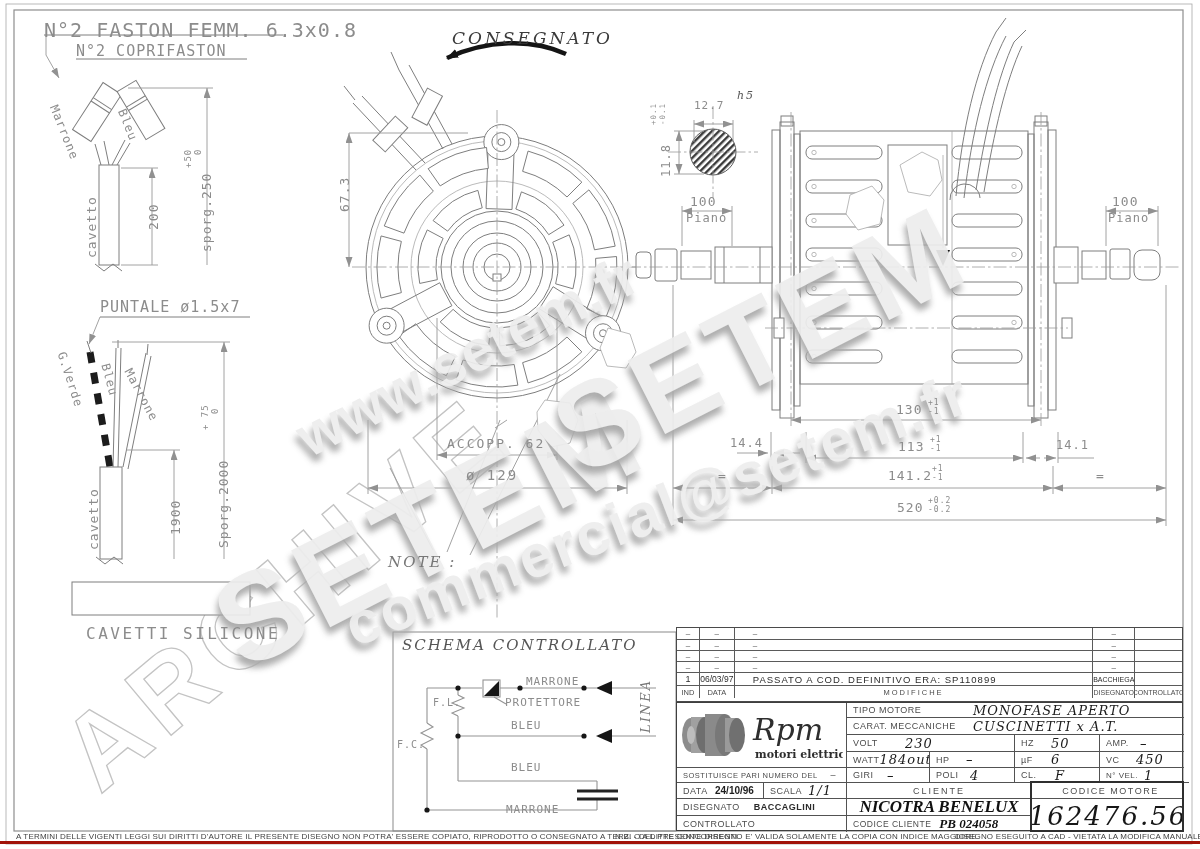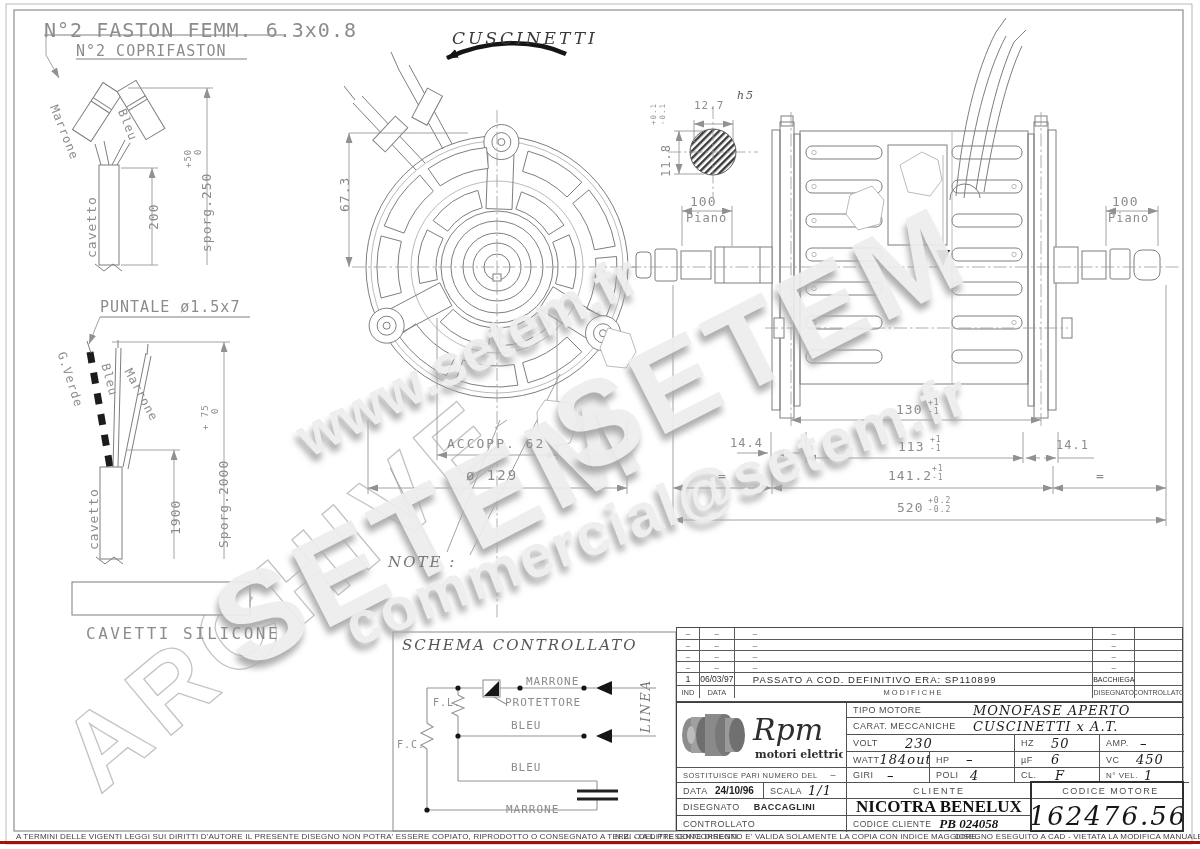--- a/index.html
+++ b/index.html
@@ -335,21 +335,21 @@
 <span class="lbl" style="left:68px;top:350px;font-size:12px;transform:rotate(72deg);transform-origin:0 0">G.Verde</span>
 <span class="lbl" style="left:112px;top:362px;font-size:12px;transform:rotate(75deg);transform-origin:0 0">Bleu</span>
 <span class="lbl" style="left:134px;top:366px;font-size:12px;transform:rotate(62deg);transform-origin:0 0">Marrone</span>
 <span class="lbl vt" style="left:86px;top:550px;font-size:13px">cavetto</span>
 <span class="lbl vt" style="left:168px;top:535px;font-size:13px">1900</span>
 <span class="lbl vt" style="left:216px;top:548px;font-size:13px">Sporg.2000</span>
 <span class="lbl vt" style="left:200px;top:430px;font-size:9px">+ 75</span>
 <span class="lbl vt" style="left:210px;top:414px;font-size:9px">0</span>
 <span class="lbl" style="left:86px;top:624px;font-size:16px;letter-spacing:2.5px">CAVETTI SILICONE</span>
 
-<span class="lbl it dk" style="left:452px;top:28px;font-size:17px;letter-spacing:3px">CUSCINETTI</span>
+<span class="lbl it dk" style="left:452px;top:28px;font-size:17px;letter-spacing:3px">CONSEGNATO</span>
 <span class="lbl vt" style="left:337px;top:212px;font-size:13px">67.3</span>
 <span class="lbl" style="left:447px;top:436px;font-size:13px;letter-spacing:2px">ACCOPP. 62</span>
 <span class="lbl" style="left:466px;top:467px;font-size:14px;letter-spacing:2px">ø 129</span>
 <span class="lbl it" style="left:388px;top:553px;font-size:15px;color:#777">NOTE :</span>
 
 <span class="lbl" style="left:694px;top:99px;font-size:11px">12.7</span>
 <span class="lbl it" style="left:737px;top:89px;font-size:11px;color:#555">h5</span>
 <span class="lbl vt" style="left:659px;top:177px;font-size:12px">11.8</span>
 <span class="lbl vt" style="left:649px;top:125px;font-size:7.5px">+0.1</span>
 <span class="lbl vt" style="left:658px;top:125px;font-size:7.5px">-0.1</span>
@@ -524,21 +524,21 @@
   <div class="tc" style="left:354px;top:79px;width:158px;height:16px;justify-content:center">
     <span class="tl" style="padding:0;letter-spacing:1.5px">CODICE MOTORE</span>
   </div>
 
   <div class="tc" style="left:0;top:95px;width:169px;height:17px;border-left:none">
     <span class="tl">DISEGNATO</span>
     <span class="tl" style="padding-left:14px;font-weight:bold;color:#2a2a2a">BACCAGLINI</span>
   </div>
 
   <div class="tc" style="left:169px;top:95px;width:185px;height:17px;justify-content:center">
-    <span style="font-family:'Liberation Serif',serif;font-weight:bold;font-size:17px;color:#111">NICOTRA BENELUX</span>
+    <span style="font-family:'Liberation Serif',serif;font-weight:bold;font-style:italic;font-size:17px;color:#111">NICOTRA BENELUX</span>
   </div>
 
   <div class="tc" style="left:354px;top:95px;width:153px;height:34px;justify-content:center">
     <span style="font-family:'DejaVu Serif',serif;font-style:italic;font-size:26px;letter-spacing:2px;color:#161616">162476.56</span>
   </div>
 
   <div class="tc" style="left:0;top:112px;width:169px;height:17px;border-left:none">
     <span class="tl">CONTROLLATO</span>
   </div>
 

